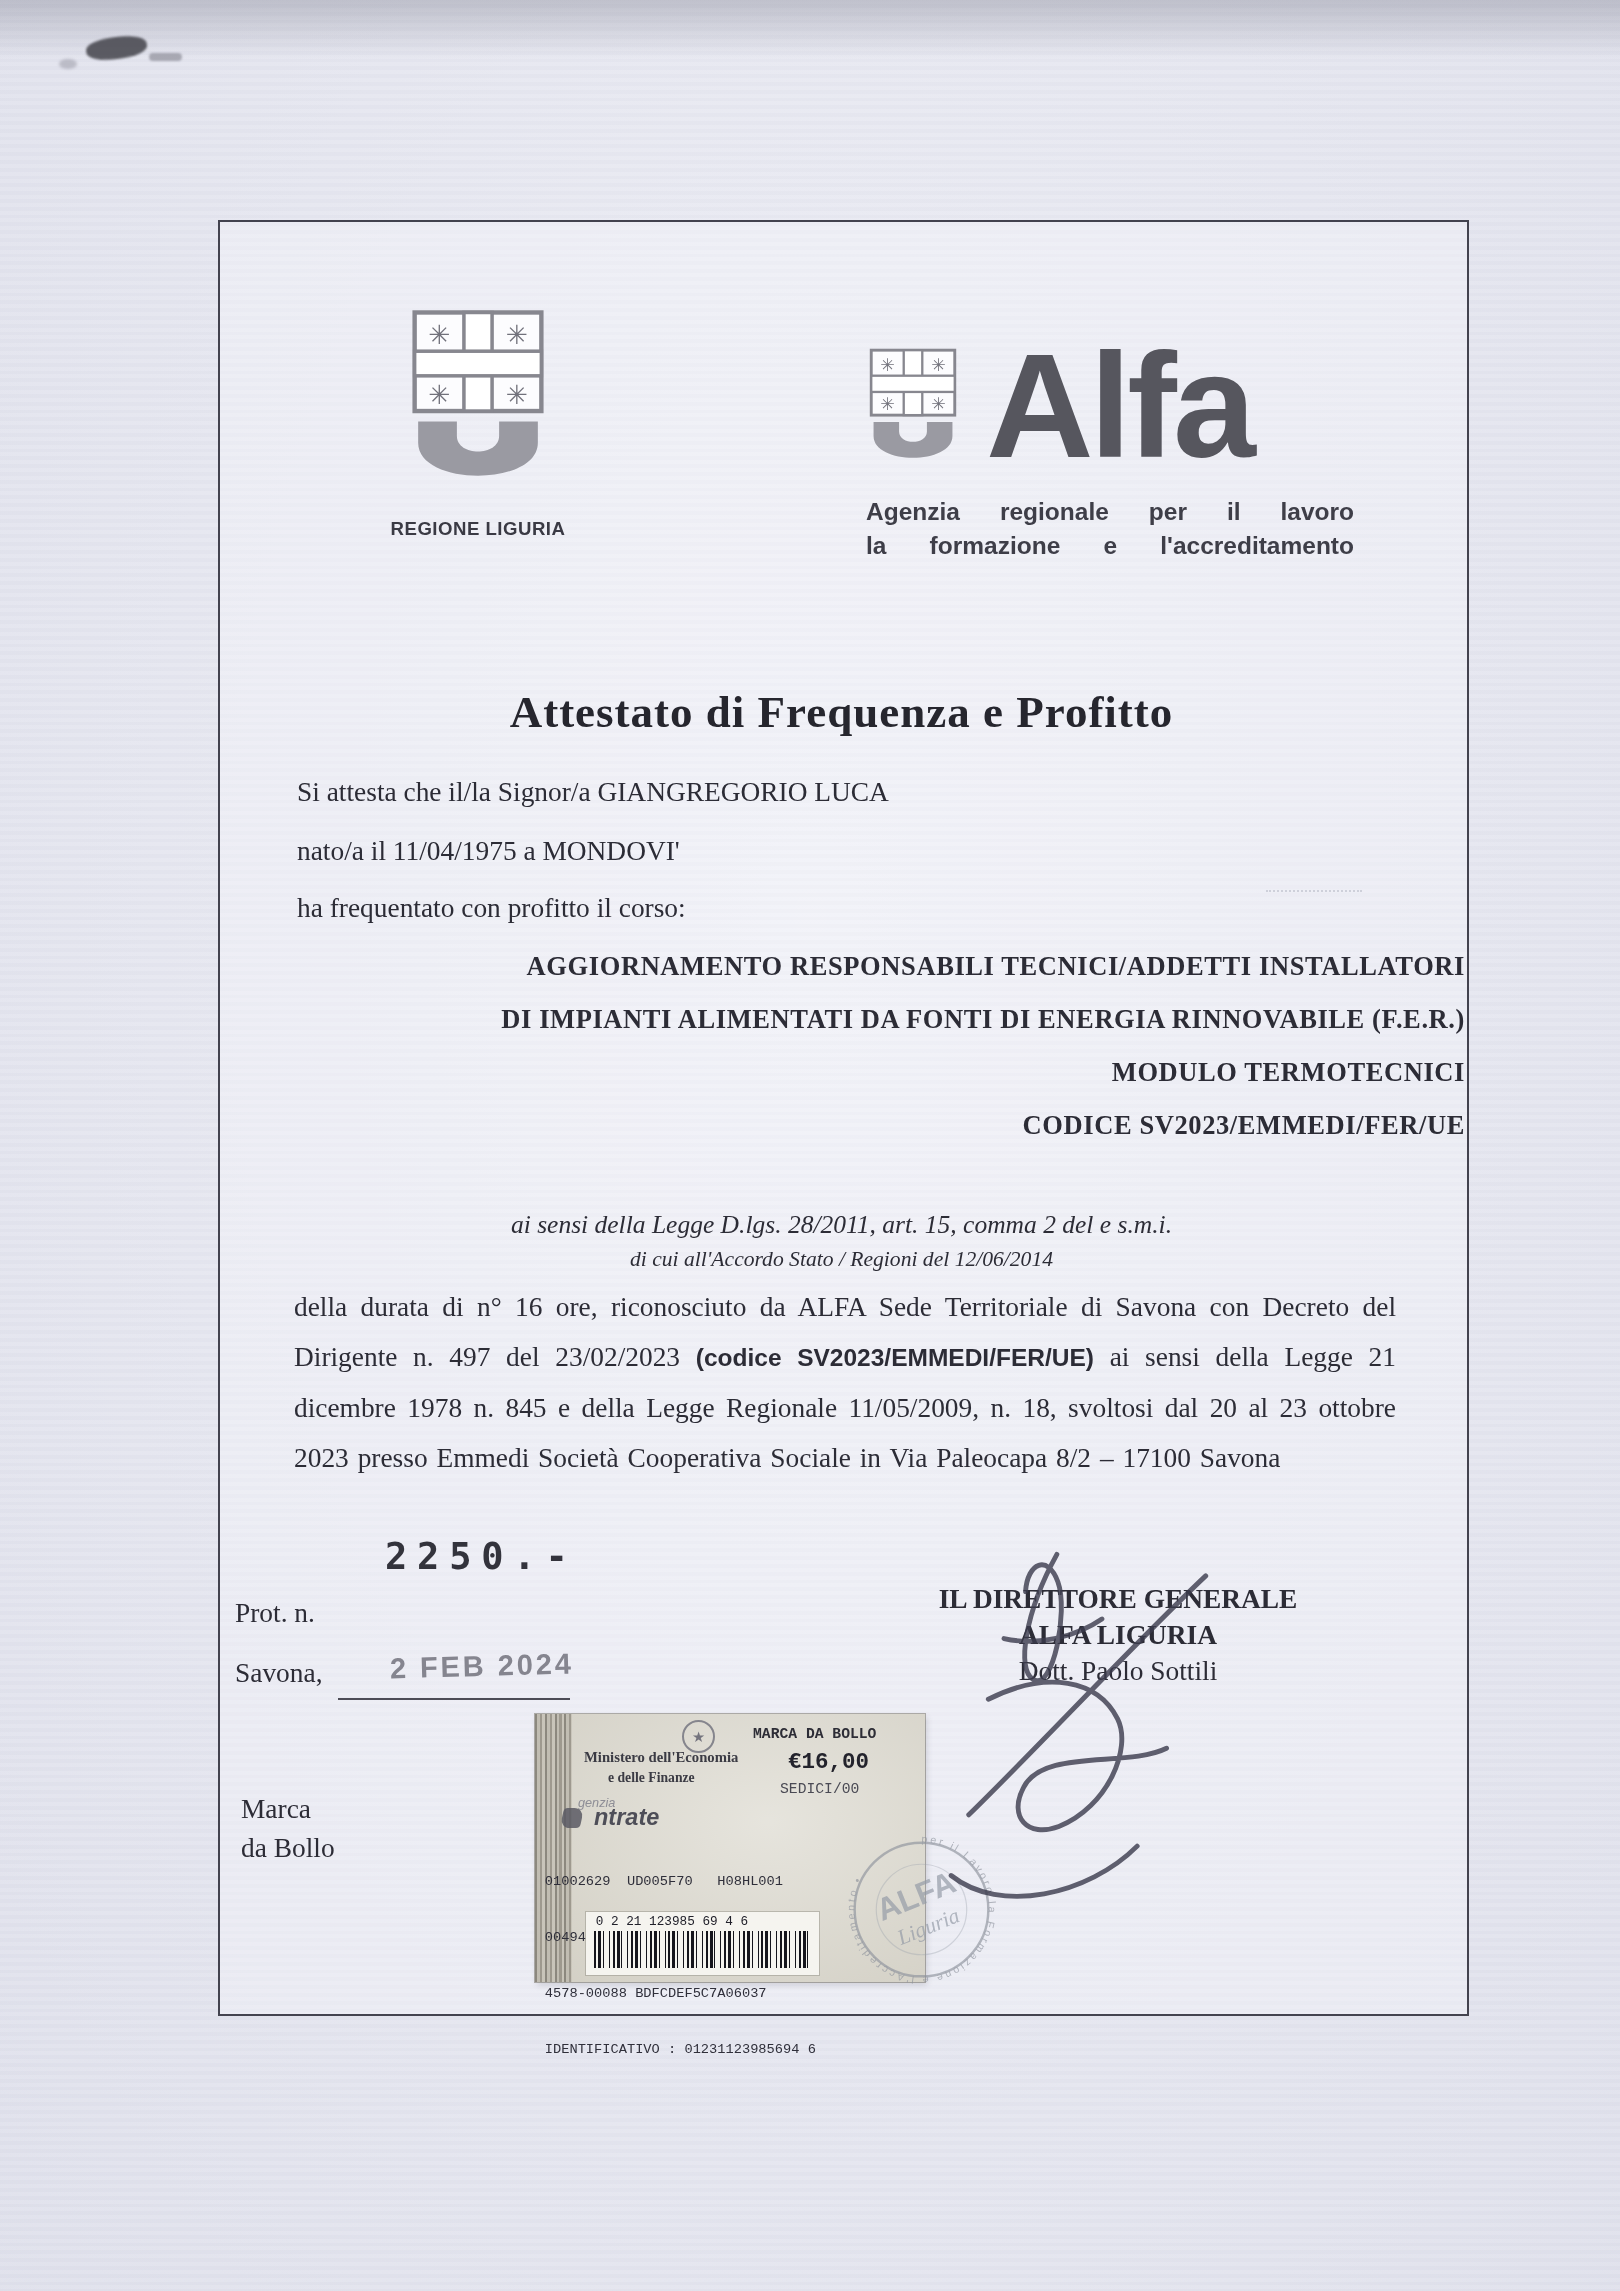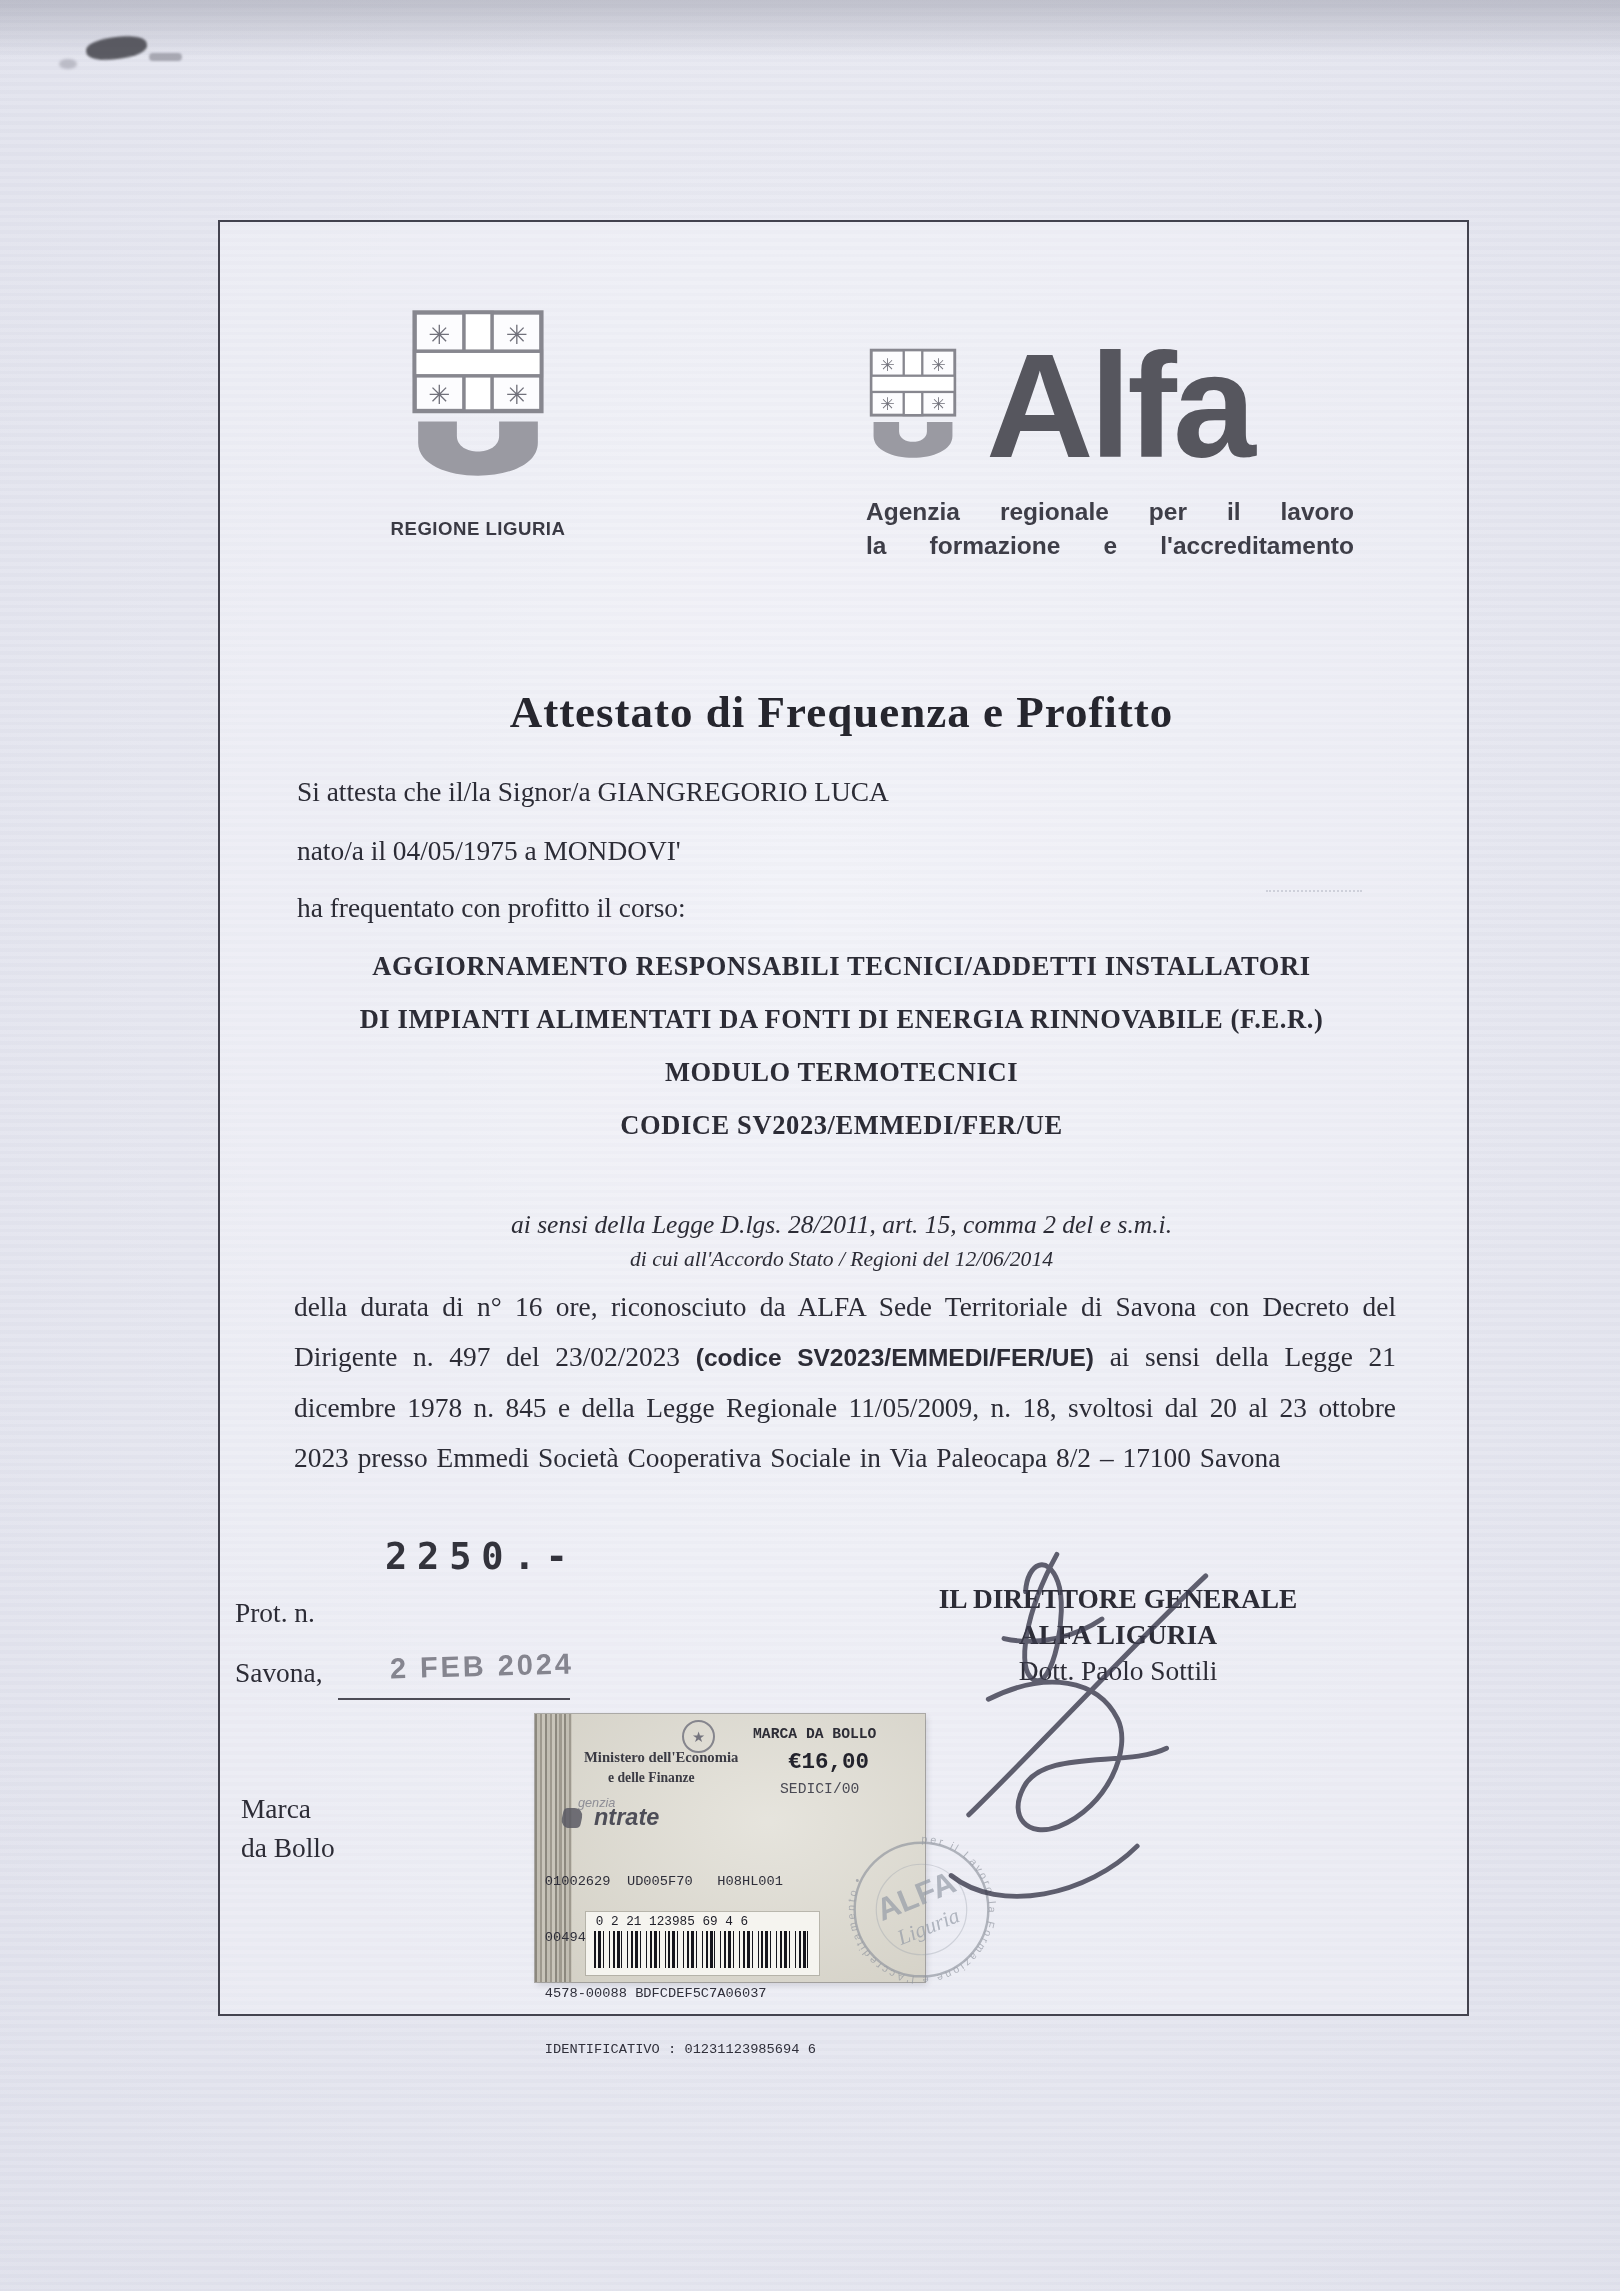--- a/index.html
+++ b/index.html
@@ -30,21 +30,21 @@
   .brand-sub{left:866px;width:488px;font-family:"Liberation Sans",sans-serif;font-weight:bold;font-size:24.5px;color:#3e3e48;text-align:justify;text-align-last:justify;}
   .brand-sub1{top:498px;}
   .brand-sub2{top:532px;}
 
   .doc-title{left:218px;top:686px;width:1247px;text-align:center;font-size:45px;font-weight:bold;letter-spacing:1px;color:#26262e;}
 
   .bodyline{left:297px;font-size:27.4px;}
   .l-attesta{top:777px;}
   .l-nato{top:836px;}
   .l-freq{top:893px;}
-  .courseline{left:218px;width:1247px;text-align:center;font-size:26.5px;font-weight:bold;letter-spacing:0.6px;}
+  .courseline{left:218px;width:1247px;text-align:right;font-size:26.5px;font-weight:bold;letter-spacing:0.6px;}
   .c1{top:951px;} .c2{top:1004px;} .c3{top:1057px;} .c4{top:1110px;}
   .lawline{left:218px;width:1247px;text-align:center;font-style:italic;}
   .law1{top:1210px;font-size:25.5px;}
   .law2{top:1247px;font-size:21.6px;}
 
   .paragraph{left:294px;top:1282px;width:1102px;font-size:27.4px;line-height:50px;text-align:justify;word-spacing:2px;}
   .para-code{font-family:"Liberation Sans",sans-serif;font-weight:bold;font-size:24.5px;}
 
   
   .prot-number{left:385px;top:1535px;font-family:"DejaVu Sans Mono",monospace;font-weight:bold;font-size:37px;letter-spacing:9.8px;color:#33333c;}
@@ -123,21 +123,21 @@
     <text x="72" y="56" font-size="15" text-anchor="middle" fill="#71717b">✳</text>
     <path d="M16 66 L38 66 L38 74 C38 86 62 86 62 74 L62 66 L84 66 L84 78 C84 103 16 103 16 78 Z" fill="#9a9aa2"></path>
   </svg>
   <div class="abs brand">Alfa</div>
   <div class="abs brand-sub brand-sub1">Agenzia regionale per il lavoro</div>
   <div class="abs brand-sub brand-sub2">la formazione e l'accreditamento</div>
 
   <div class="abs doc-title">Attestato di Frequenza e Profitto</div>
 
   <div class="abs bodyline l-attesta">Si attesta che il/la Signor/a GIANGREGORIO LUCA</div>
-  <div class="abs bodyline l-nato">nato/a il 04/05/1975 a MONDOVI'</div>
+  <div class="abs bodyline l-nato">nato/a il 11/04/1975 a MONDOVI'</div>
   <div class="abs bodyline l-freq">ha frequentato con profitto il corso:</div>
 
   <div class="abs courseline c1">AGGIORNAMENTO RESPONSABILI TECNICI/ADDETTI INSTALLATORI</div>
   <div class="abs courseline c3">MODULO TERMOTECNICI</div>
   <div class="abs courseline c2">DI IMPIANTI ALIMENTATI DA FONTI DI ENERGIA RINNOVABILE (F.E.R.)</div>
   <div class="abs courseline c4">CODICE SV2023/EMMEDI/FER/UE</div>
 
   <div class="abs lawline law1">ai sensi della Legge D.lgs. 28/2011, art. 15, comma 2 del e s.m.i.</div>
   <div class="abs lawline law2">di cui all'Accordo Stato / Regioni del 12/06/2014</div>
 

